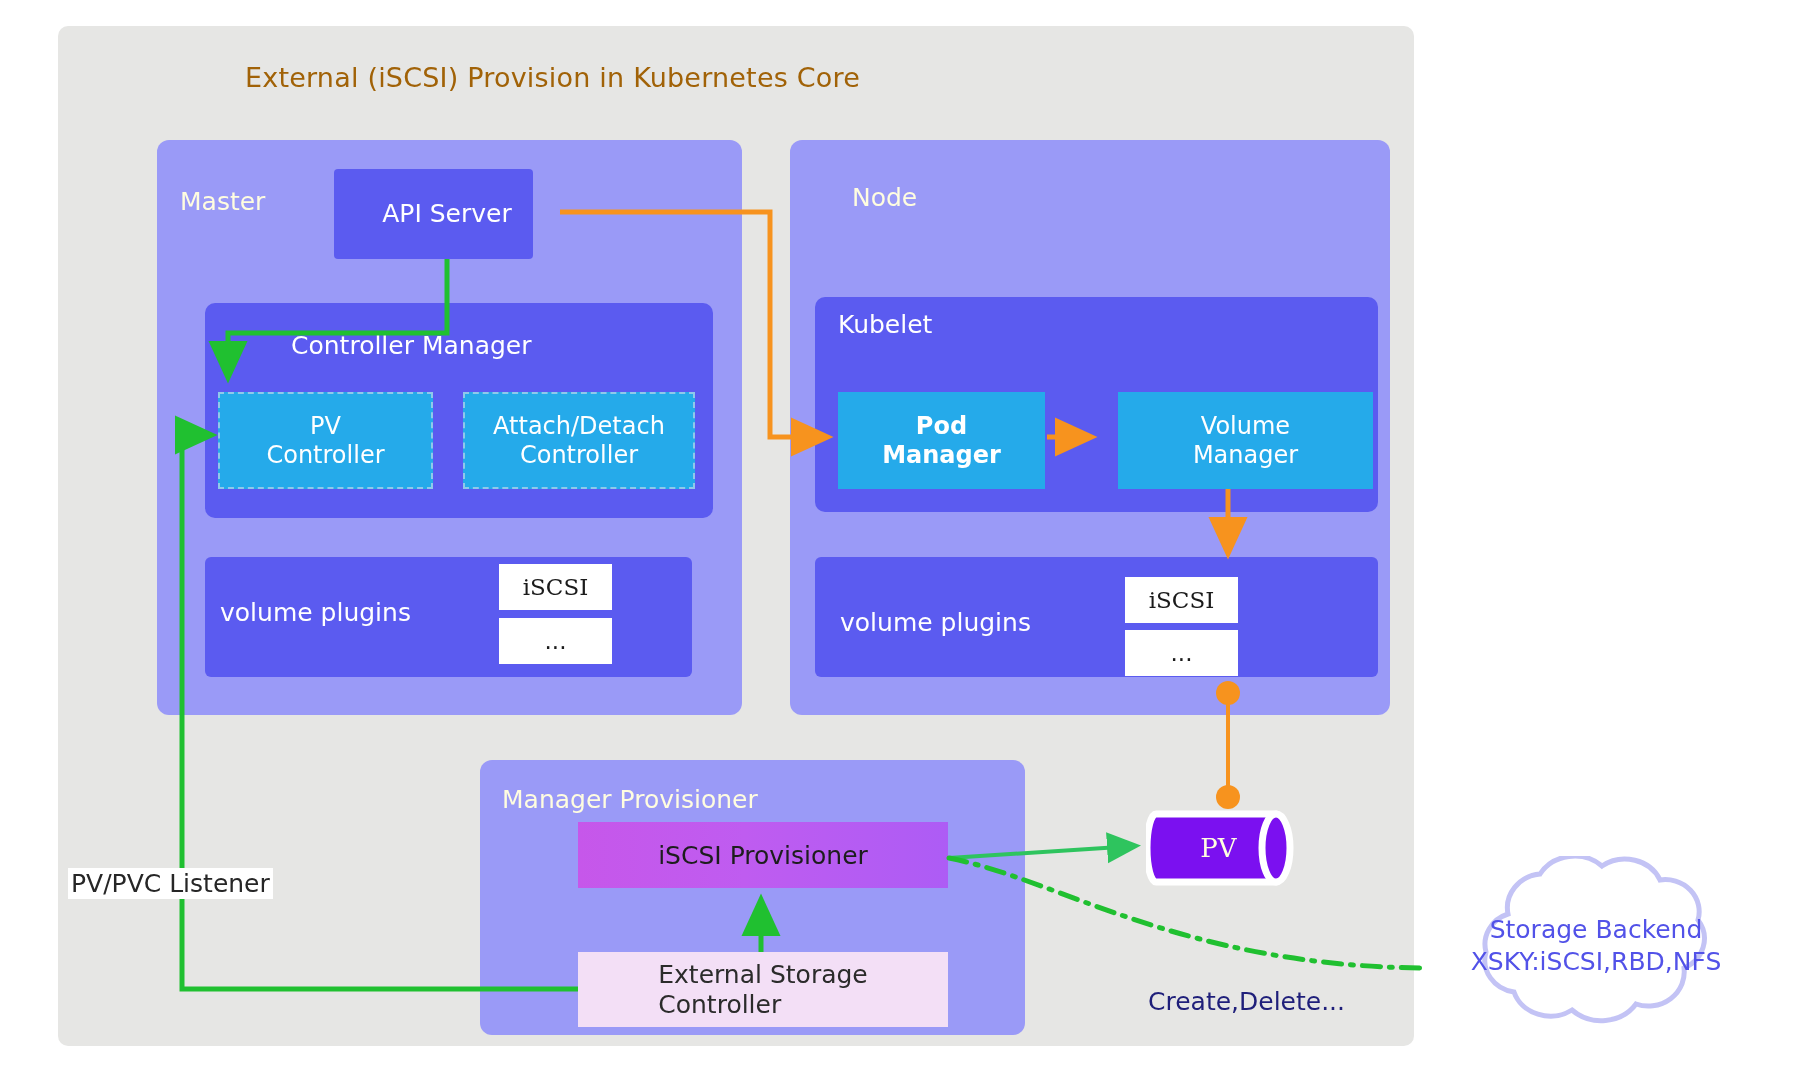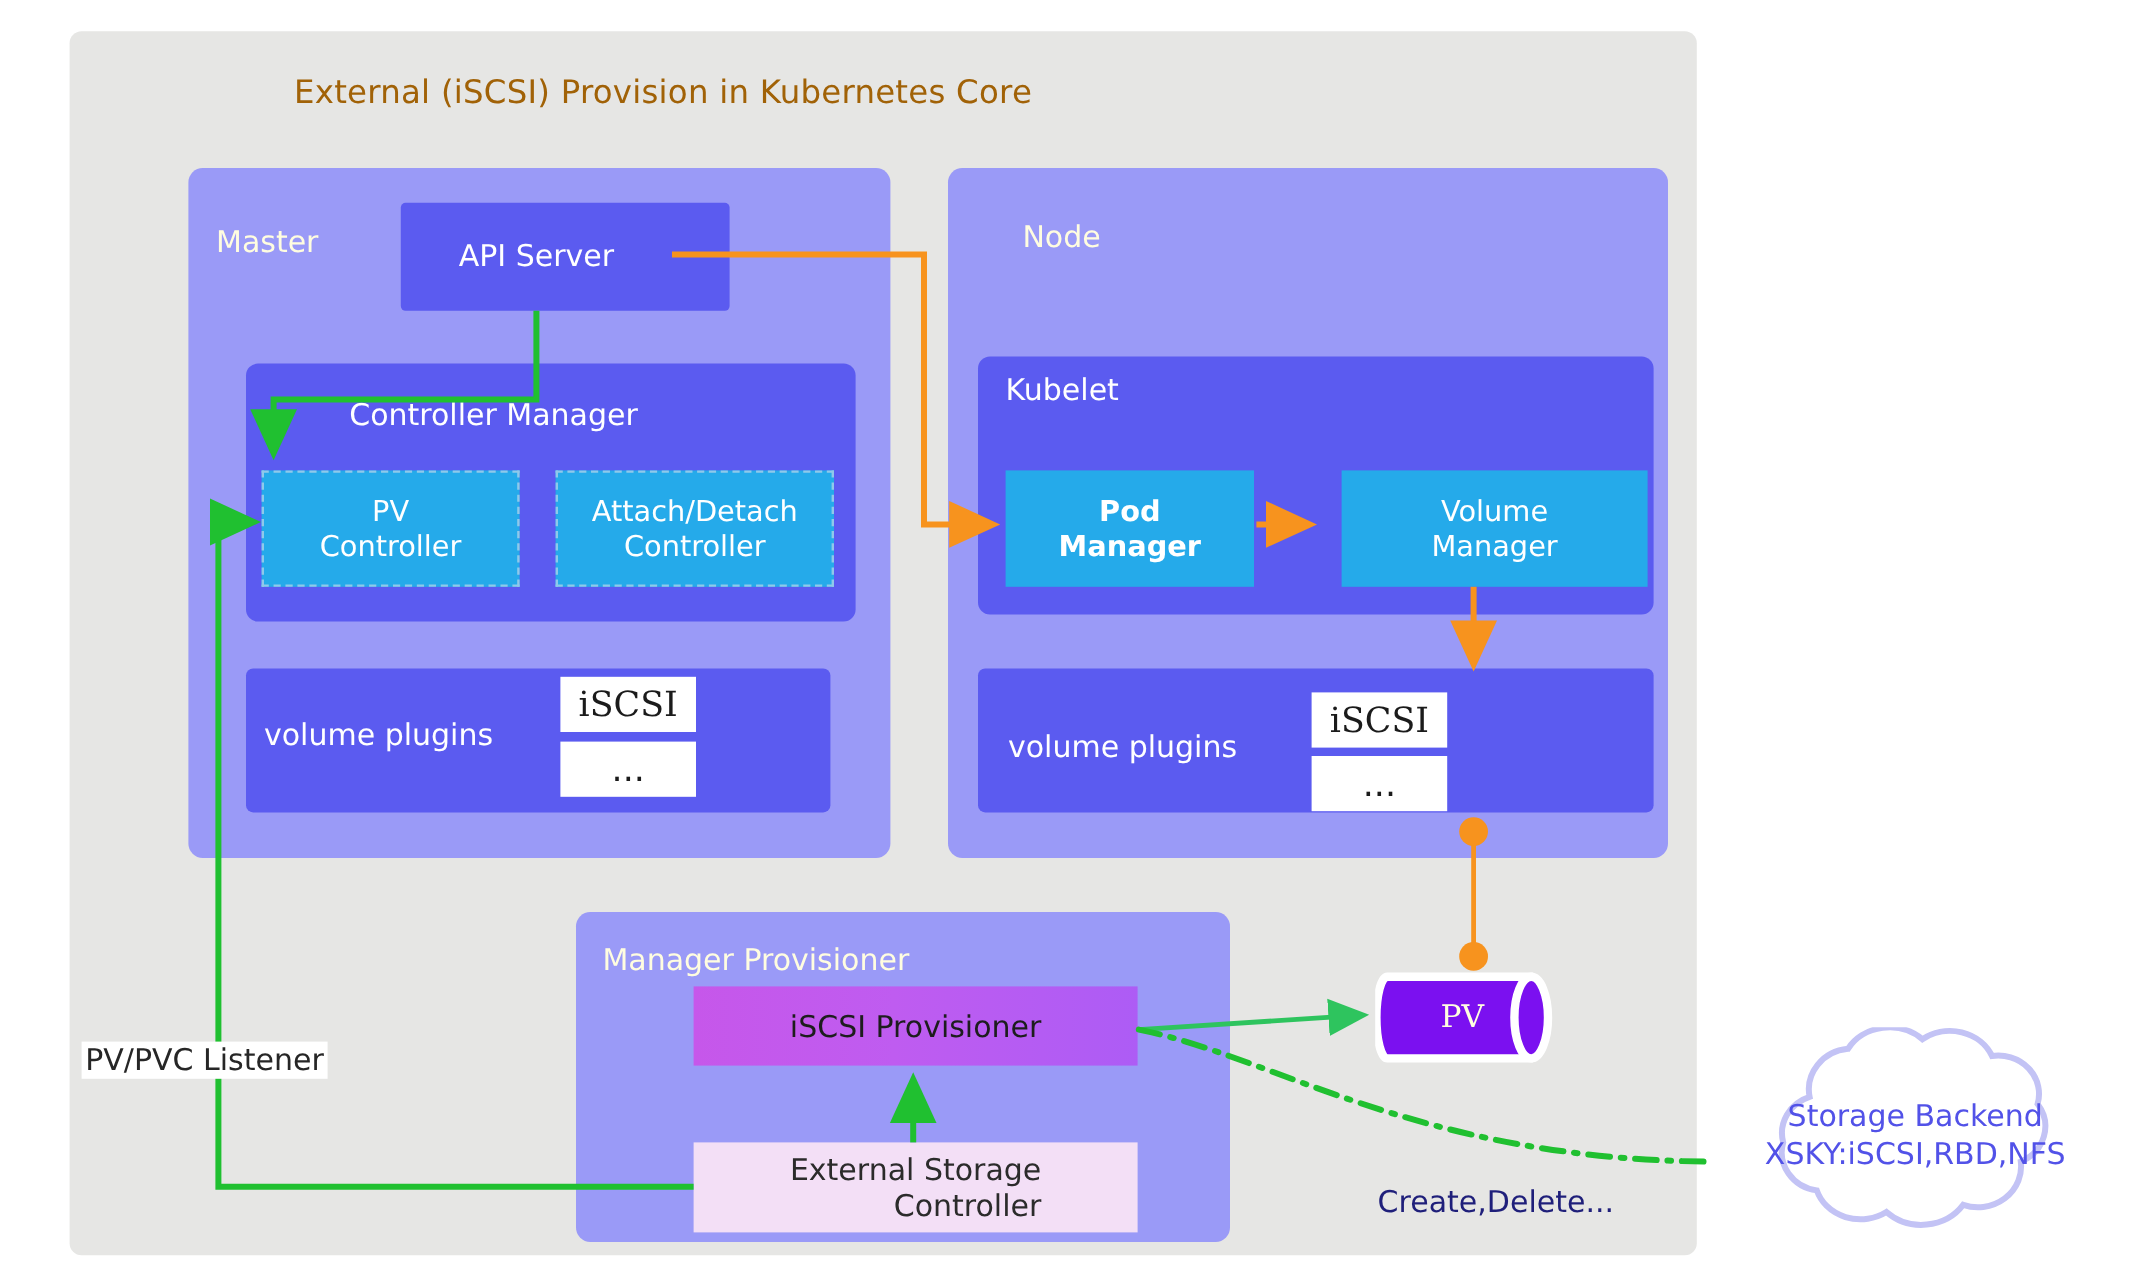--- a/index.html
+++ b/index.html
@@ -73,43 +73,44 @@
     text-align: center;
     box-sizing: border-box;
   }
   .cyan-box.dashed { outline: 2px dashed #8fc9ea; outline-offset: -2px; }
 
   
   .chip {
     background: #ffffff;
     color: #1b1b1b;
     font-family: "DejaVu Serif", serif;
-    font-size: 29px;
+    font-size: 23px;
     display: flex;
     align-items: center;
     justify-content: center;
     text-align: center;
     box-sizing: border-box;
+    margin-left: 32px;
   }
   .chip.dots { font-family: "DejaVu Sans", sans-serif; }
 
   
   #iscsi-provisioner-box {
     background: linear-gradient(90deg,#c657ea 0%, #bf5cf0 45%, #ad5cf5 100%);
     color: #1d1d1d;
     font-size: 25px;
     display: flex; align-items: center; justify-content: center;
   }
   #external-storage-controller-box {
     background: #f3dff6;
     color: #2b2b2b;
     font-size: 25px;
     line-height: 1.2;
     display: flex; align-items: center; justify-content: center;
-    text-align: right;
+    text-align: left;
   }
 
   
   #pv-cylinder { left: 1146px; top: 808px; width: 170px; height: 80px; }
   #pv-cylinder .pv-text {
     position: absolute;
     left: 0; top: 0; width: 145px; height: 80px;
     display: flex; align-items: center; justify-content: center;
     color: #ffffe0;
     font-family: "DejaVu Serif", serif;
@@ -154,21 +155,21 @@
 
 <div id="stage">
 
   <div class="abs" id="canvas-panel"></div>
 
   <div class="abs" id="diagram-title">External (iSCSI) Provision in Kubernetes Core</div>
 
   <div class="abs group-panel" style="left:157px; top:140px; width:585px; height:575px;"></div>
   <div class="group-label" style="left:180px; top:187px;">Master</div>
 
-  <div class="abs sub-panel" style="left:334px; top:169px; width:274px; height:90px; border-radius:4px;">
+  <div class="abs sub-panel" style="left:334px; top:169px; width:199px; height:90px; border-radius:4px;">
     <div class="sub-label" style="left:0; top:30px; width:226px; text-align:center;">API Server</div>
   </div>
 
   <div class="abs sub-panel" style="left:205px; top:303px; width:508px; height:215px;"></div>
   <div class="sub-label" style="left:291px; top:331px;">Controller Manager</div>
 
   <div class="abs cyan-box dashed" style="left:218px; top:392px; width:215px; height:97px;">
     <span>
       <span>PV</span><br>
       <span>Controller</span>

